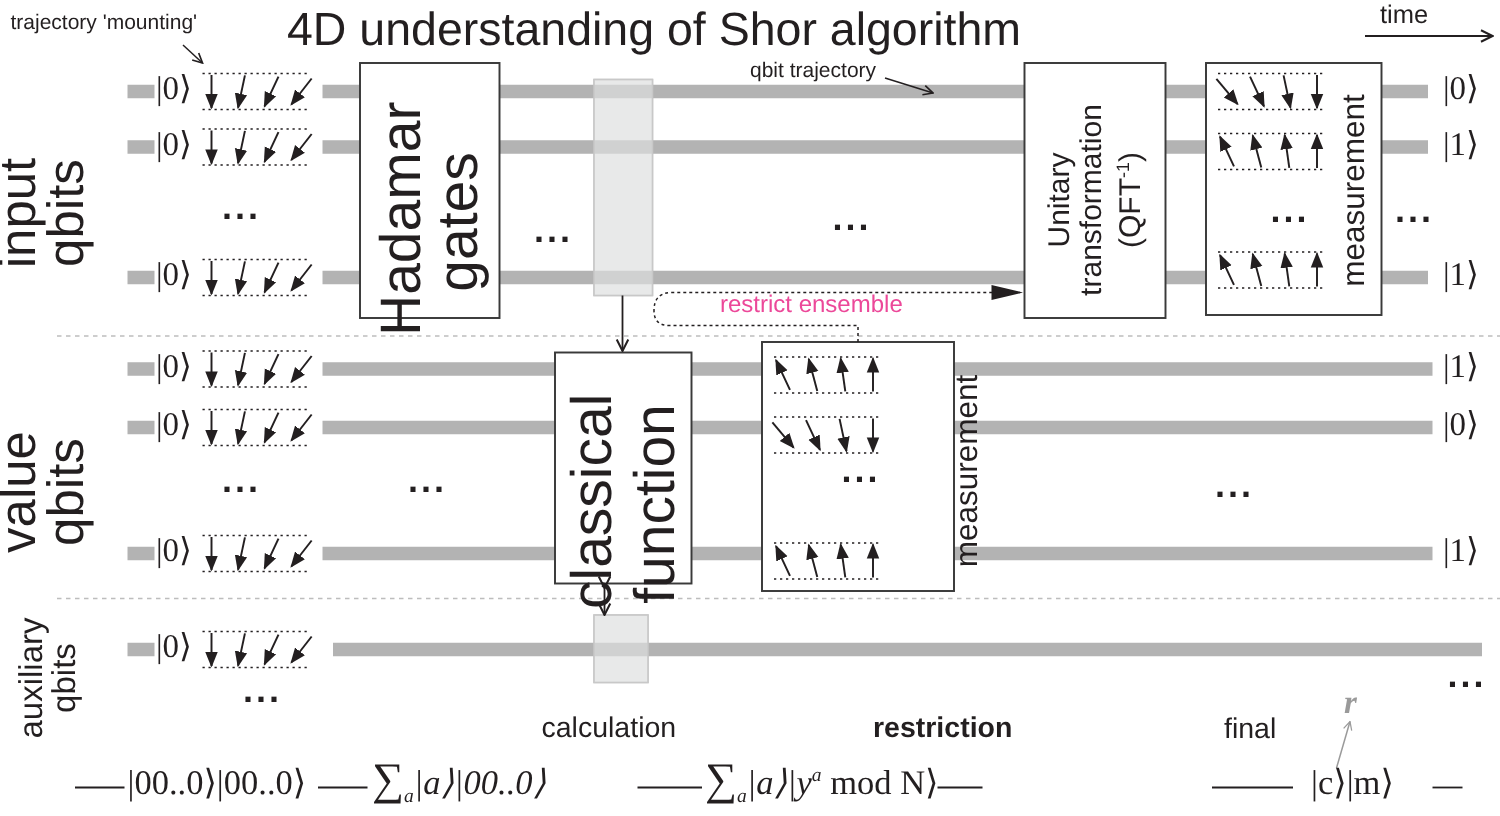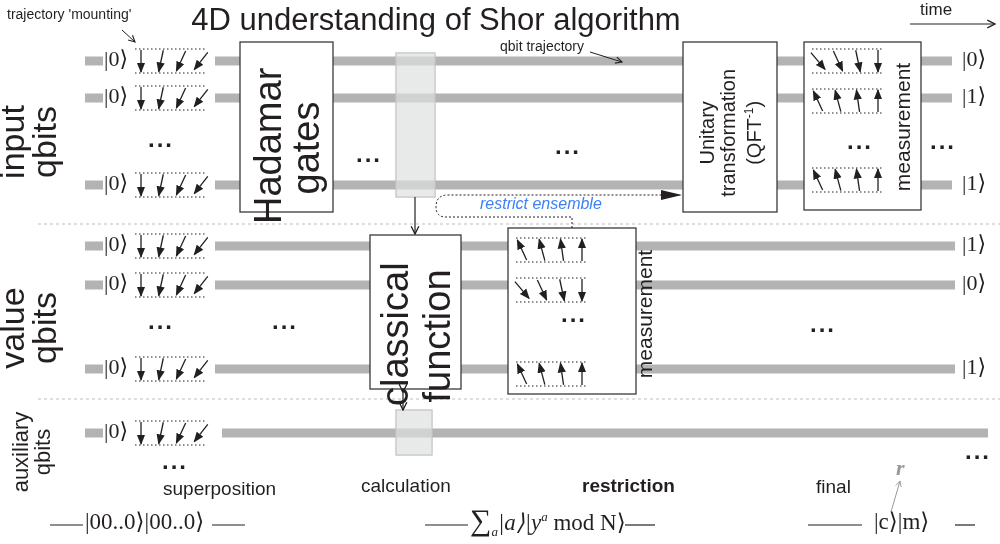--- a/index.html
+++ b/index.html
@@ -8,21 +8,21 @@
   .sans { font-family:"Liberation Sans", sans-serif; }
   .serif { font-family:"Liberation Serif", serif; }
   .abs { position:absolute; }
   .rot { position:absolute; transform:rotate(-90deg); transform-origin:center center; white-space:nowrap; text-align:center; }
   .title { left:0; width:872px; top:2px; text-align:center; font-size:31px; color:#231f20; }
   .small { font-size:14px; }
   .stage-label { font-size:19px; }
   .bold { font-weight:bold; }
   .ket { font-family:"Liberation Serif", serif; font-size:22px; }
   .formula { font-family:"Liberation Serif", serif; font-size:23px; white-space:nowrap; }
-  .pink { color:#3b82f6;font-style:italic; }
+  .pink { color:#ec4899; }
   .grey { color:#9a9a9a; }
 </style>
 </head>
 <body>
 
 <div id="stage">
 
   <svg id="art" class="abs" width="1000" height="544" style="left:0;top:0">
     <defs>
       <marker id="ah" viewBox="0 0 10 10" refX="9" refY="5" markerWidth="8" markerHeight="8" orient="auto-start-reverse">
@@ -233,27 +233,29 @@
   <div class="rot sans" style="left:570px;top:302px;width:150px;font-size:21px;">measurement</div>
   <div class="rot sans" style="left:663px;top:99px;width:136px;font-size:20px;line-height:21px;">
     <div>Unitary</div>
     <div>transformation</div>
     <div><span>(QFT</span><sup style="font-size:12px">-1</sup><span>)</span></div>
   </div>
   <div class="rot sans" style="left:828px;top:115px;width:150px;font-size:21px;">measurement</div>
 
   <div id="ellipses"></div>
 
-  <div class="abs sans stage-label" style="left:163px;top:478px;">superposition</div>
   <div class="abs sans stage-label" style="left:361px;top:475px;">calculation</div>
   <div class="abs sans stage-label bold" style="left:582px;top:475px;">restriction</div>
   <div class="abs sans stage-label" style="left:816px;top:476px;text-align:right;">final</div>
   <div class="abs serif grey" style="left:896px;top:455px;font-size:22px;font-style:italic;font-weight:bold;">r</div>
 
   <div class="abs formula" style="left:85px;top:508px;">|00..0⟩|00..0⟩</div>
+  <div class="abs formula" style="left:248px;top:503px;">
+    <span style="font-size:30px">∑</span><sub style="font-style:italic;font-size:13px">a</sub><span style="font-style:italic">|a⟩|00..0⟩</span>
+  </div>
   <div class="abs formula" style="left:470px;top:503px;">
     <span style="font-size:30px">∑</span><sub style="font-style:italic;font-size:13px">a</sub><span style="font-style:italic">|a⟩|y</span><sup style="font-style:italic;font-size:13px">a</sup><span> mod N⟩</span>
   </div>
   <div class="abs formula" style="left:874px;top:508px;">|c⟩|m⟩</div>
 <div class="abs ket" style="left: 104px; top: 46px;">|0⟩</div>
     <div class="abs ket" style="left: 104px; top: 83px;">|0⟩</div>
     <div class="abs ket" style="left: 104px; top: 170px;">|0⟩</div>
     <div class="abs ket" style="left: 104px; top: 231px;">|0⟩</div>
     <div class="abs ket" style="left: 104px; top: 270px;">|0⟩</div>
     <div class="abs ket" style="left: 104px; top: 354px;">|0⟩</div>

